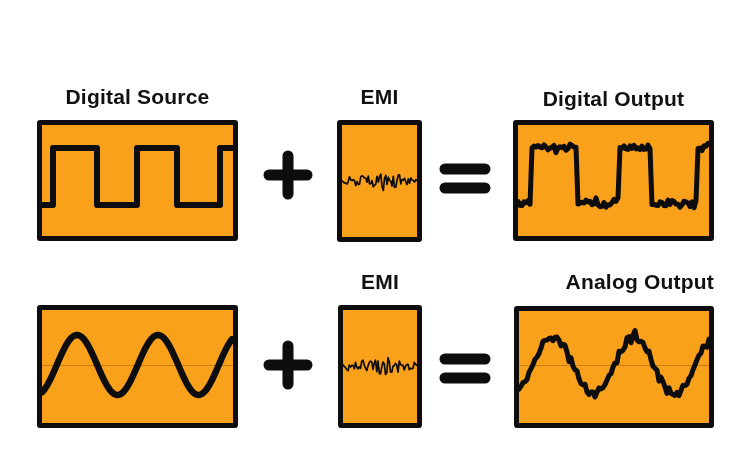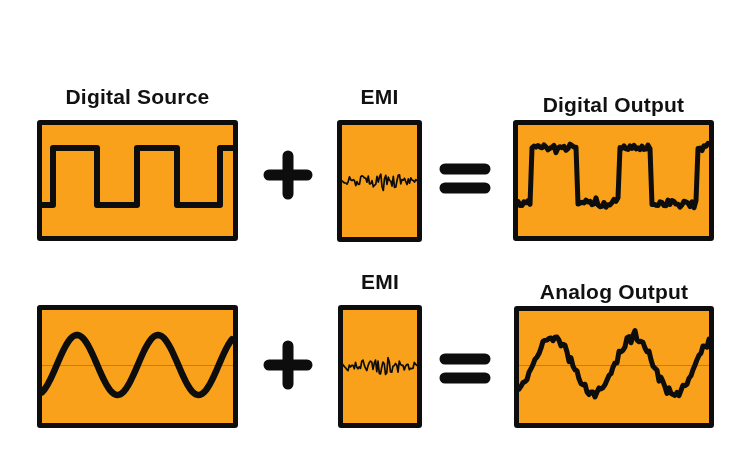--- a/index.html
+++ b/index.html
@@ -22,31 +22,31 @@
   .op svg path{fill:none;stroke:var(--stroke,#0d0d0d);stroke-width:11;stroke-linecap:round;}
   .wave path{fill:none;stroke:var(--stroke,#0d0d0d);stroke-linecap:round;stroke-linejoin:round;}
 
   
   .t-dsrc{left:37px;top:85px;width:201px;}
   .p-dsrc{left:37px;top:120px;width:201px;height:121px;}
   .pl-1{left:260px;top:147px;}
   .t-emi1{left:337px;top:85px;width:85px;}
   .p-emi1{left:337px;top:120px;width:85px;height:122px;}
   .eq-1{left:438px;top:160px;}
-  .t-dout{left:513px;top:93px;width:201px;}
+  .t-dout{left:513px;top:87px;width:201px;}
   .p-dout{left:513px;top:120px;width:201px;height:121px;}
 
   
   .t-asrc{left:37px;top:270px;width:201px;}
   .p-asrc{left:37px;top:305px;width:201px;height:123px;}
   .pl-2{left:260px;top:337px;}
   .t-emi2{left:338px;top:270px;width:84px;}
   .p-emi2{left:338px;top:305px;width:84px;height:123px;}
   .eq-2{left:438px;top:350px;}
-  .t-aout{left:514px;top:280px;width:200px;}
+  .t-aout{left:514px;top:270px;width:200px;text-align:right;}
   .p-aout{left:514px;top:306px;width:200px;height:122px;}
 </style>
 </head>
 <body>
 
 <div id="canvas">
 
   <div class="wave-title t-dsrc">Digital Source</div>
   <div class="panel p-dsrc">
     <svg id="w-dsrc" class="wave" viewBox="0 0 191 111" width="191" height="111">

